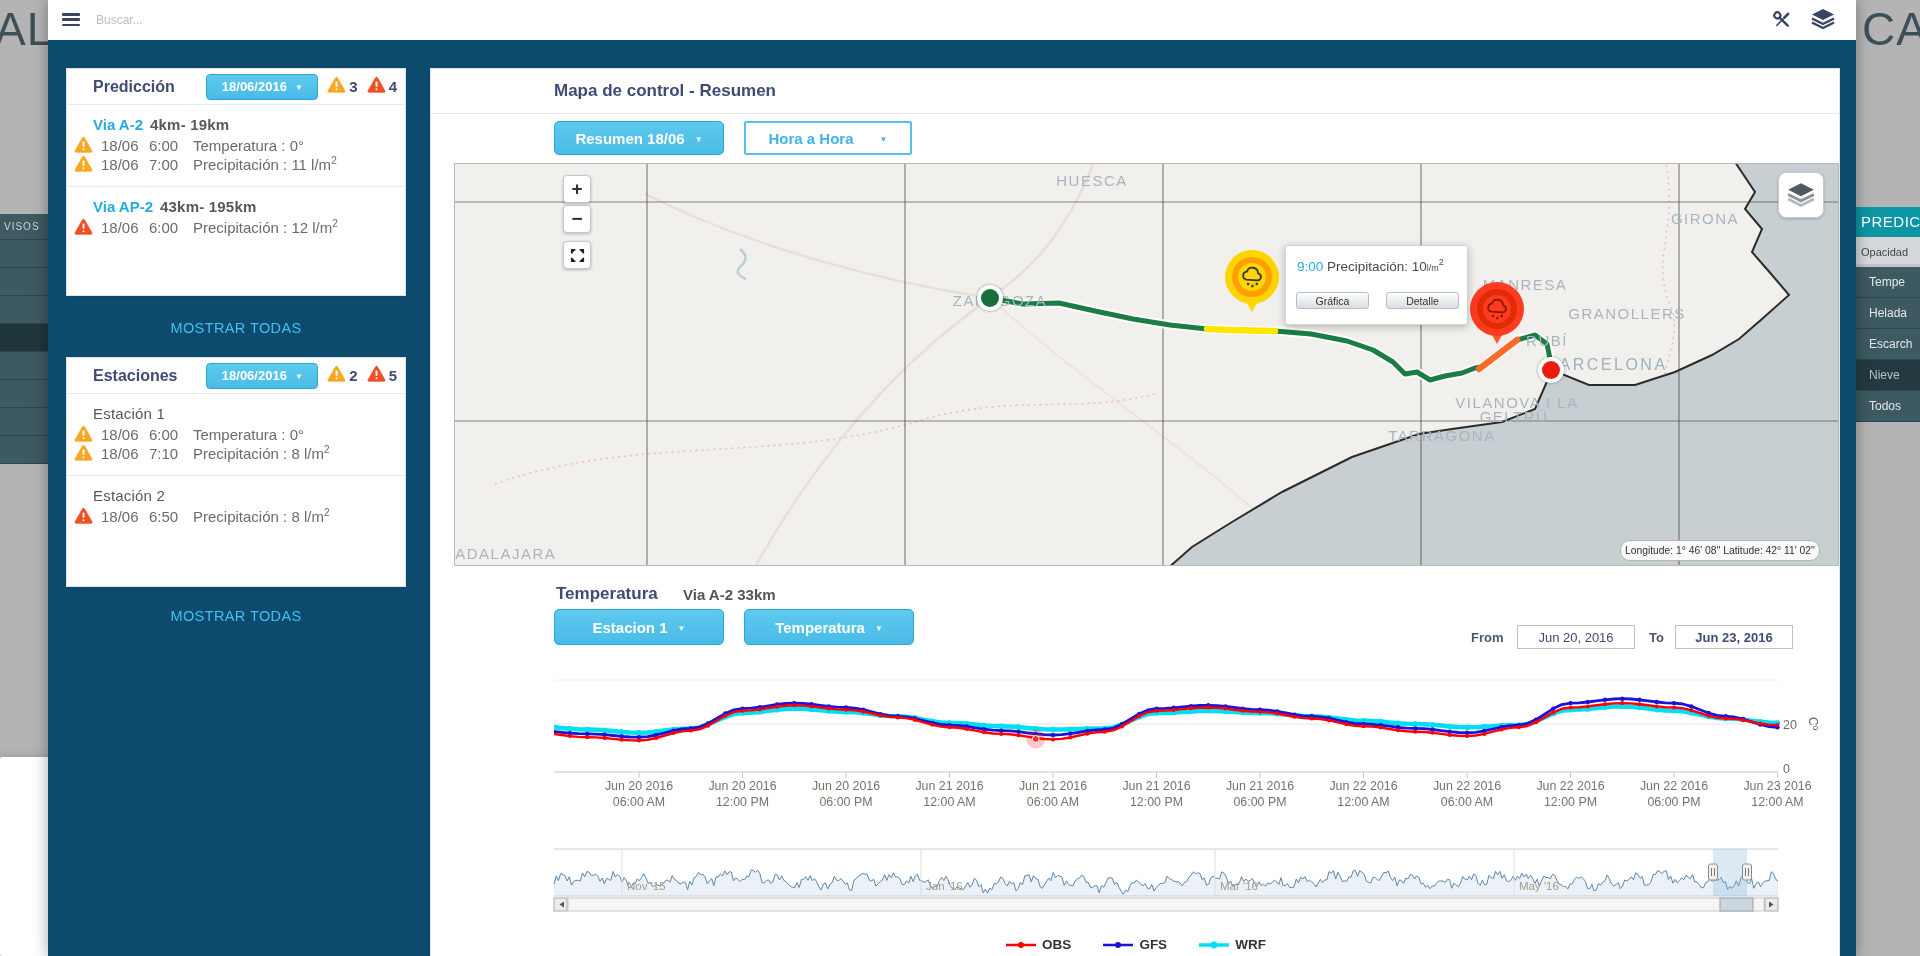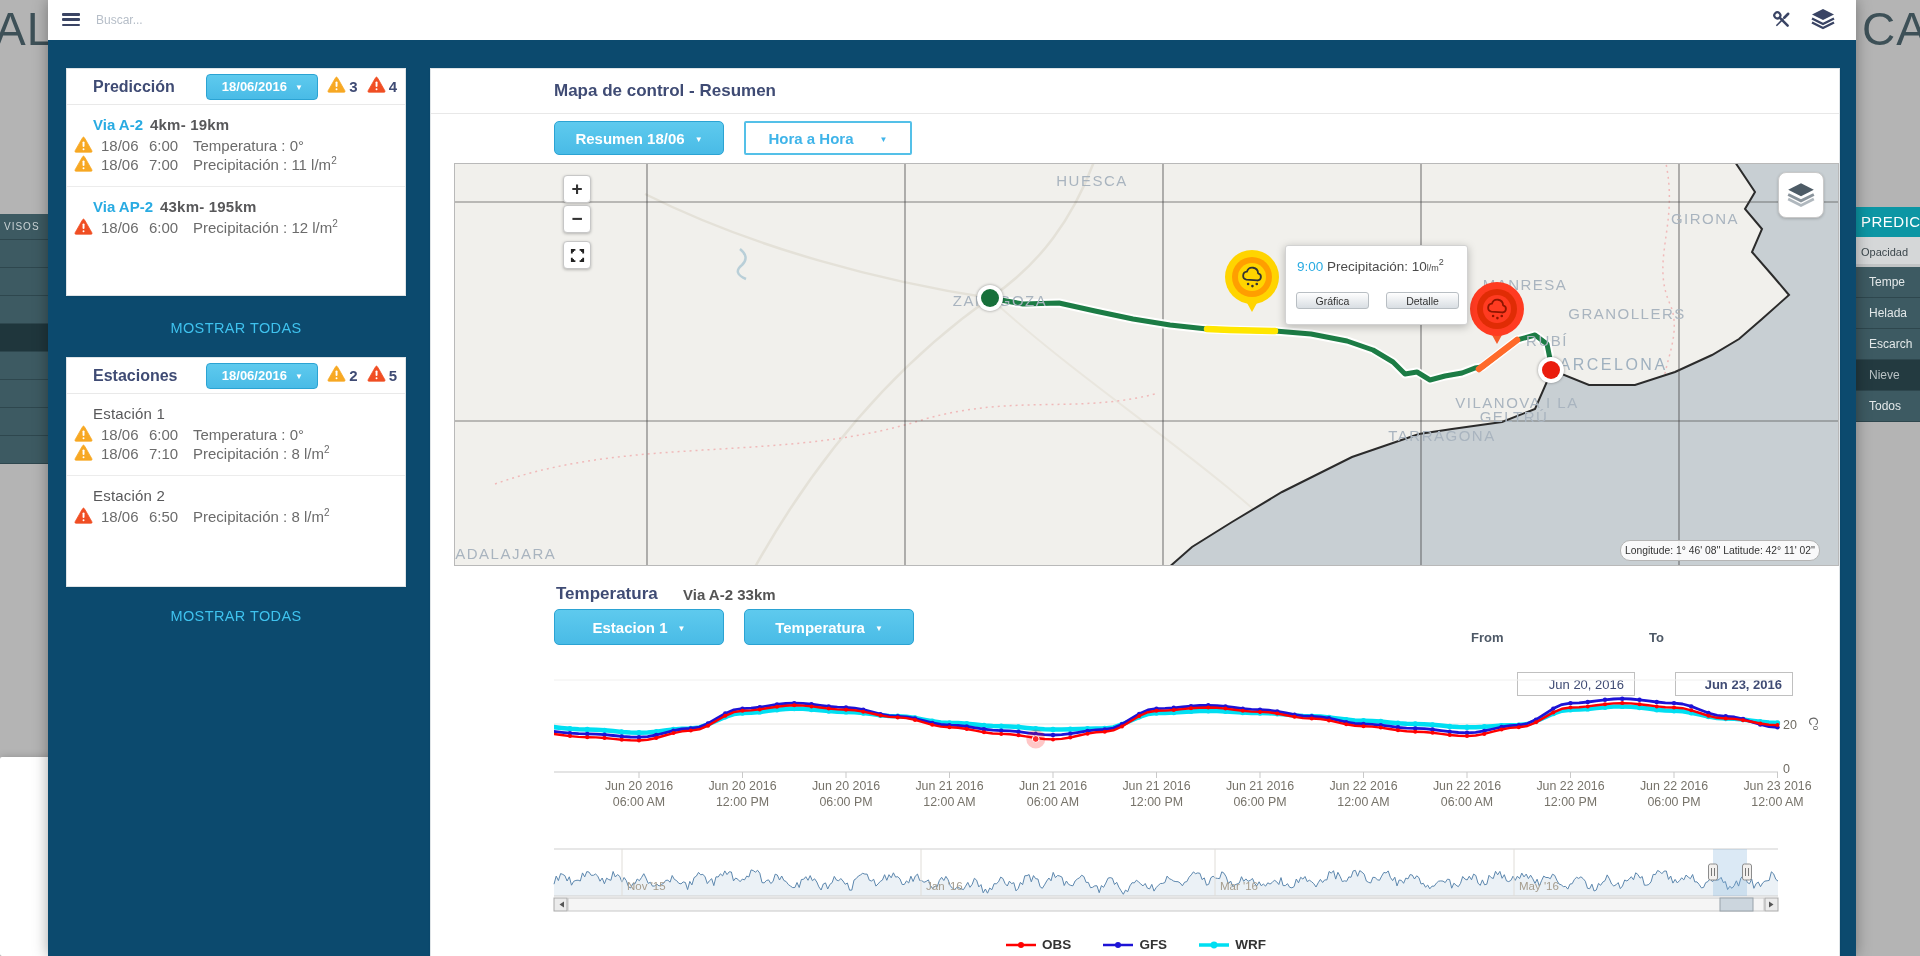--- a/index.html
+++ b/index.html
@@ -91,21 +91,21 @@
   .popup-btn{width:73px;height:17px;background:linear-gradient(#fefefe,#d9dee3);border:1px solid #b8bec3;border-radius:3px;
              font-size:10.5px;color:#333;display:flex;align-items:center;justify-content:center;cursor:pointer;}
   .coords{position:absolute;left:1165px;top:376px;width:200px;height:21px;background:rgba(255,255,255,.88);
           border:1px solid #b5b5b5;border-radius:10px;font-size:10.3px;color:#333;display:flex;align-items:center;justify-content:center;white-space:nowrap;}
 
   
   .sec-title{position:absolute;left:125px;top:515px;font-size:17px;font-weight:bold;color:#3f4b74;}
   .sec-sub{position:absolute;left:252px;top:517px;font-size:15px;font-weight:bold;color:#555;}
   .range-label{position:absolute;font-size:13px;color:#4d5866;font-weight:bold;}
   .range-input{position:absolute;width:118px;height:24px;border:1px solid #c0c0c0;background:#fff;
-               font-size:13px;color:#3f4b74;text-align:right;font-family:"Liberation Sans",sans-serif;padding:10px;margin-top:47px;}
+               font-size:13px;color:#3f4b74;text-align:center;font-family:"Liberation Sans",sans-serif;padding:10px;}
   .legend{position:absolute;left:0;top:868px;width:1410px;display:flex;justify-content:center;gap:32px;align-items:center;}
   .legend-item{display:flex;align-items:center;gap:6px;font-size:13.5px;font-weight:bold;color:#333;cursor:pointer;}
 </style>
 </head>
 <body>
 
 <div class="stage">
 
   <div class="bg-letters" style="left:-5px;">AL</div>
   <div class="strip-menu" style="left:0;top:214px;">

